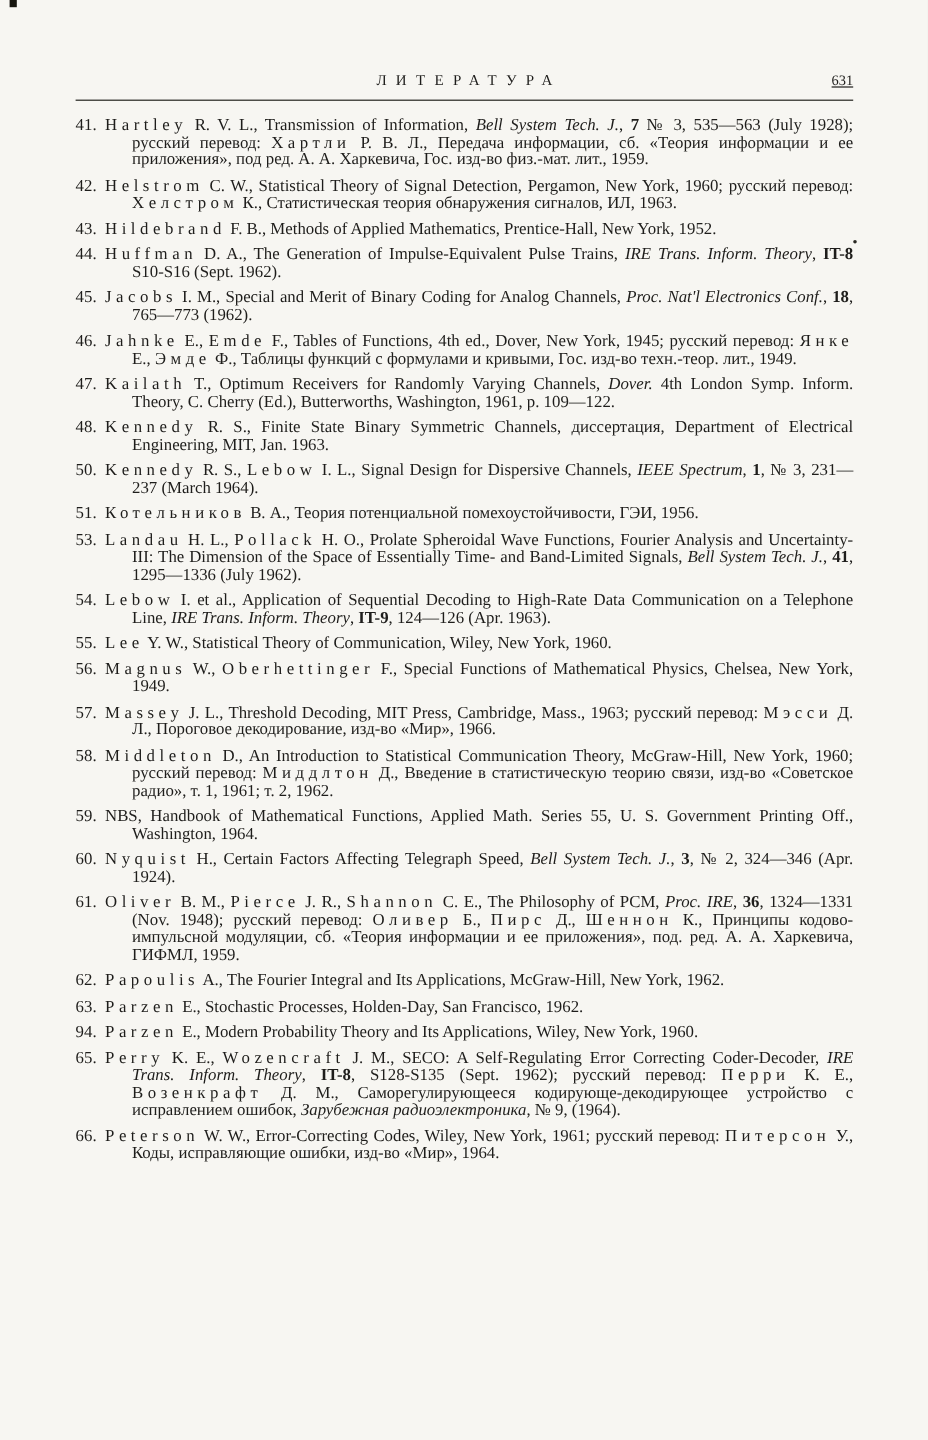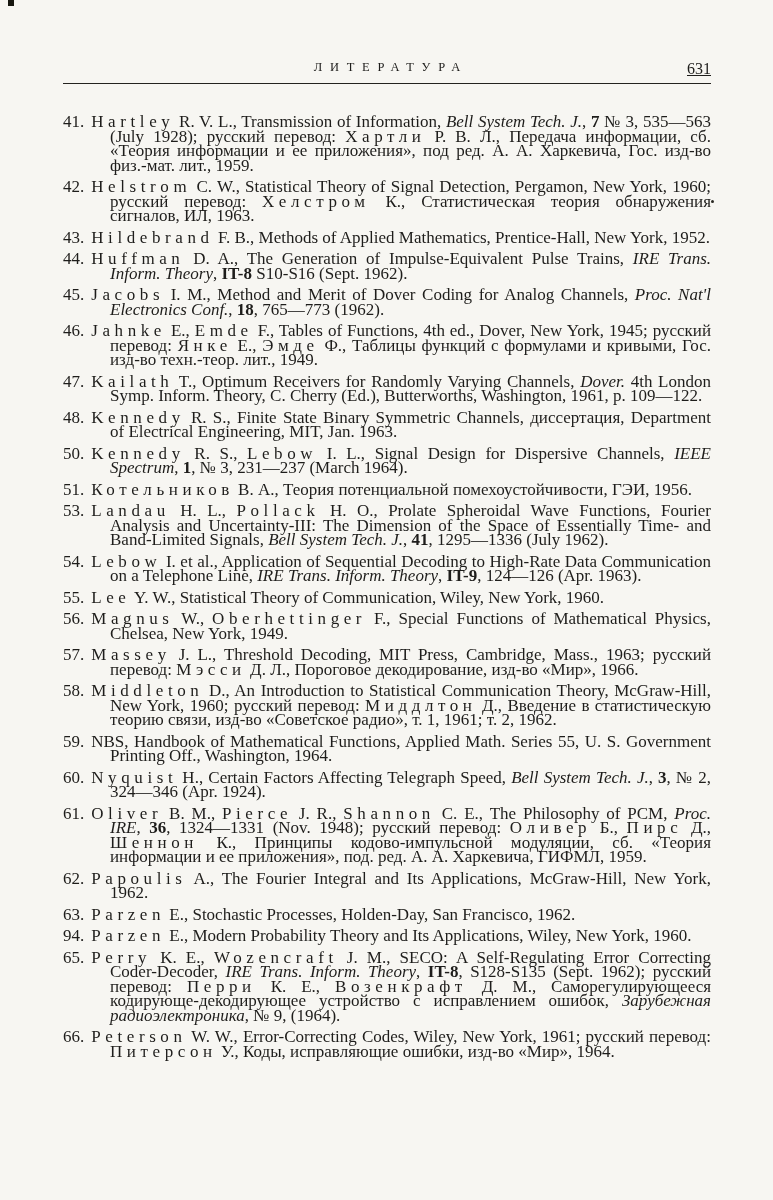--- a/index.html
+++ b/index.html
@@ -15,28 +15,28 @@
     color: #1e1d1b;
     overflow: hidden;
     padding-left: 24px;
   }
   .header { position: absolute; top: 60px; left: 63px; width: 648px; height: 18px; }
   .running-title {
     position: absolute; left: 50%; transform: translateX(-50%);
     font-size: 12.5px; letter-spacing: 0.62em; white-space: nowrap;
     padding-left: 0.62em; 
   }
-  .page-number { position: absolute; right: 0; top: 0; font-size: 16px; text-decoration: underline; }
+  .page-number { position: absolute; right: 0; top: 0; font-size: 12px; text-decoration: underline; }
   .rule {
     position: absolute; top: 83px; left: 63px; width: 648px;
     border-top: 1.8px solid #24231f; height: 0;
   }
   .refs {
-    position: absolute; top: 115px; left: 63px; width: 648px;
-    font-size: 17px; line-height: 14.5px;
+    position: absolute; top: 98px; left: 63px; width: 648px;
+    font-size: 14px; line-height: 14.5px;
   }
   .ref {
     padding-left: 47px; text-indent: -47px;
     text-align: justify;
     margin-bottom: 7px;
   }
   .ref .num { padding-right: 7px; }
   .s-sp { letter-spacing: 0.27em; }
   .s-i { font-style: italic; }
   .s-b { font-weight: bold; }
@@ -56,21 +56,21 @@
     <span class="page-number">631</span>
   </div>
 
   <div class="rule"></div>
 
   <div class="refs" id="refs">
       <div class="ref"><span class="num">41.</span><span><span class="s-sp">Hartley</span><span class="s-pl"> R. V. L., Transmission of Information, </span><span class="s-i">Bell System Tech. J.</span><span class="s-pl">, </span><span class="s-b">7</span><span class="s-pl"> № 3, 535—563 (July 1928); русский перевод: </span><span class="s-sp">Хартли</span><span class="s-pl"> Р. В. Л., Передача информации, сб. «Теория информации и ее приложения», под ред. А. А. Харкевича, Гос. изд-во физ.-мат. лит., 1959.</span></span></div>
       <div class="ref"><span class="num">42.</span><span><span class="s-sp">Helstrom</span><span class="s-pl"> C. W., Statistical Theory of Signal Detection, Pergamon, New York, 1960; русский перевод: </span><span class="s-sp">Хелстром</span><span class="s-pl"> К., Статистическая теория обнаружения сигналов, ИЛ, 1963.</span></span></div>
       <div class="ref"><span class="num">43.</span><span><span class="s-sp">Hildebrand</span><span class="s-pl"> F. B., Methods of Applied Mathematics, Prentice-Hall, New York, 1952.</span></span></div>
       <div class="ref"><span class="num">44.</span><span><span class="s-sp">Huffman</span><span class="s-pl"> D. A., The Generation of Impulse-Equivalent Pulse Trains, </span><span class="s-i">IRE Trans. Inform. Theory</span><span class="s-pl">, </span><span class="s-b">IT-8</span><span class="s-pl"> S10-S16 (Sept. 1962).</span></span></div>
-      <div class="ref"><span class="num">45.</span><span><span class="s-sp">Jacobs</span><span class="s-pl"> I. M., Method and Merit of Dover Coding for Analog Channels, </span><span class="s-i">Proc. Nat'l Electronics Conf.</span><span class="s-pl">, </span><span class="s-b">18</span><span class="s-pl">, 765—773 (1962).</span></span></div>
+      <div class="ref"><span class="num">45.</span><span><span class="s-sp">Jacobs</span><span class="s-pl"> I. M., Special and Merit of Binary Coding for Analog Channels, </span><span class="s-i">Proc. Nat'l Electronics Conf.</span><span class="s-pl">, </span><span class="s-b">18</span><span class="s-pl">, 765—773 (1962).</span></span></div>
       <div class="ref"><span class="num">46.</span><span><span class="s-sp">Jahnke</span><span class="s-pl"> E., </span><span class="s-sp">Emde</span><span class="s-pl"> F., Tables of Functions, 4th ed., Dover, New York, 1945; русский перевод: </span><span class="s-sp">Янке</span><span class="s-pl"> Е., </span><span class="s-sp">Эмде</span><span class="s-pl"> Ф., Таблицы функций с формулами и кривыми, Гос. изд-во техн.-теор. лит., 1949.</span></span></div>
       <div class="ref"><span class="num">47.</span><span><span class="s-sp">Kailath</span><span class="s-pl"> T., Optimum Receivers for Randomly Varying Channels, </span><span class="s-i">Dover.</span><span class="s-pl"> 4th London Symp. Inform. Theory, C. Cherry (Ed.), Butterworths, Washington, 1961, p. 109—122.</span></span></div>
       <div class="ref"><span class="num">48.</span><span><span class="s-sp">Kennedy</span><span class="s-pl"> R. S., Finite State Binary Symmetric Channels, диссертация, Department of Electrical Engineering, MIT, Jan. 1963.</span></span></div>
       <div class="ref"><span class="num">50.</span><span><span class="s-sp">Kennedy</span><span class="s-pl"> R. S., </span><span class="s-sp">Lebow</span><span class="s-pl"> I. L., Signal Design for Dispersive Channels, </span><span class="s-i">IEEE Spectrum</span><span class="s-pl">, </span><span class="s-b">1</span><span class="s-pl">, № 3, 231—237 (March 1964).</span></span></div>
       <div class="ref"><span class="num">51.</span><span><span class="s-sp">Котельников</span><span class="s-pl"> В. А., Теория потенциальной помехоустойчивости, ГЭИ, 1956.</span></span></div>
       <div class="ref"><span class="num">53.</span><span><span class="s-sp">Landau</span><span class="s-pl"> H. L., </span><span class="s-sp">Pollack</span><span class="s-pl"> H. O., Prolate Spheroidal Wave Functions, Fourier Analysis and Uncertainty-III: The Dimension of the Space of Essentially Time- and Band-Limited Signals, </span><span class="s-i">Bell System Tech. J.</span><span class="s-pl">, </span><span class="s-b">41</span><span class="s-pl">, 1295—1336 (July 1962).</span></span></div>
       <div class="ref"><span class="num">54.</span><span><span class="s-sp">Lebow</span><span class="s-pl"> I. et al., Application of Sequential Decoding to High-Rate Data Communication on a Telephone Line, </span><span class="s-i">IRE Trans. Inform. Theory</span><span class="s-pl">, </span><span class="s-b">IT-9</span><span class="s-pl">, 124—126 (Apr. 1963).</span></span></div>
       <div class="ref"><span class="num">55.</span><span><span class="s-sp">Lee</span><span class="s-pl"> Y. W., Statistical Theory of Communication, Wiley, New York, 1960.</span></span></div>
       <div class="ref"><span class="num">56.</span><span><span class="s-sp">Magnus</span><span class="s-pl"> W., </span><span class="s-sp">Oberhettinger</span><span class="s-pl"> F., Special Functions of Mathematical Physics, Chelsea, New York, 1949.</span></span></div>
       <div class="ref"><span class="num">57.</span><span><span class="s-sp">Massey</span><span class="s-pl"> J. L., Threshold Decoding, MIT Press, Cambridge, Mass., 1963; русский перевод: </span><span class="s-sp">Мэсси</span><span class="s-pl"> Д. Л., Пороговое декодирование, изд-во «Мир», 1966.</span></span></div>

